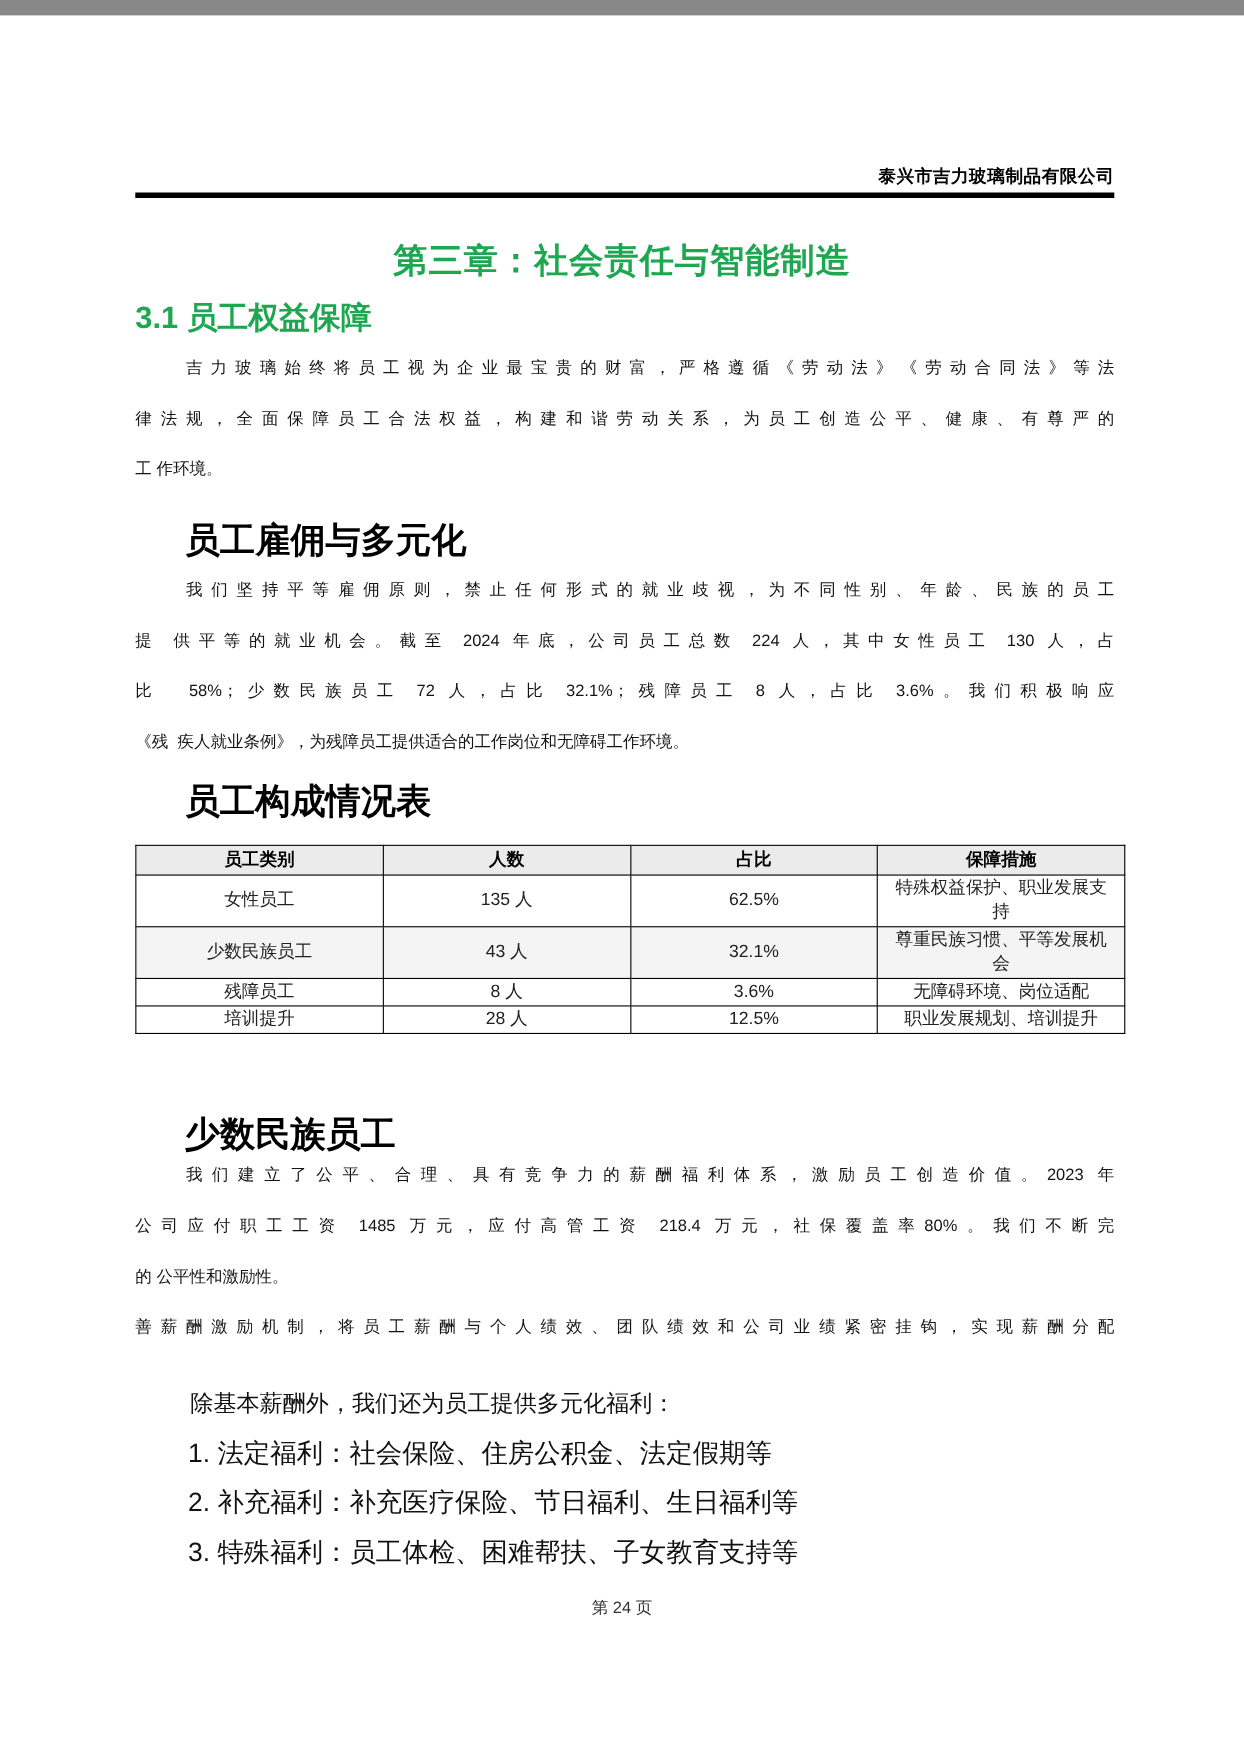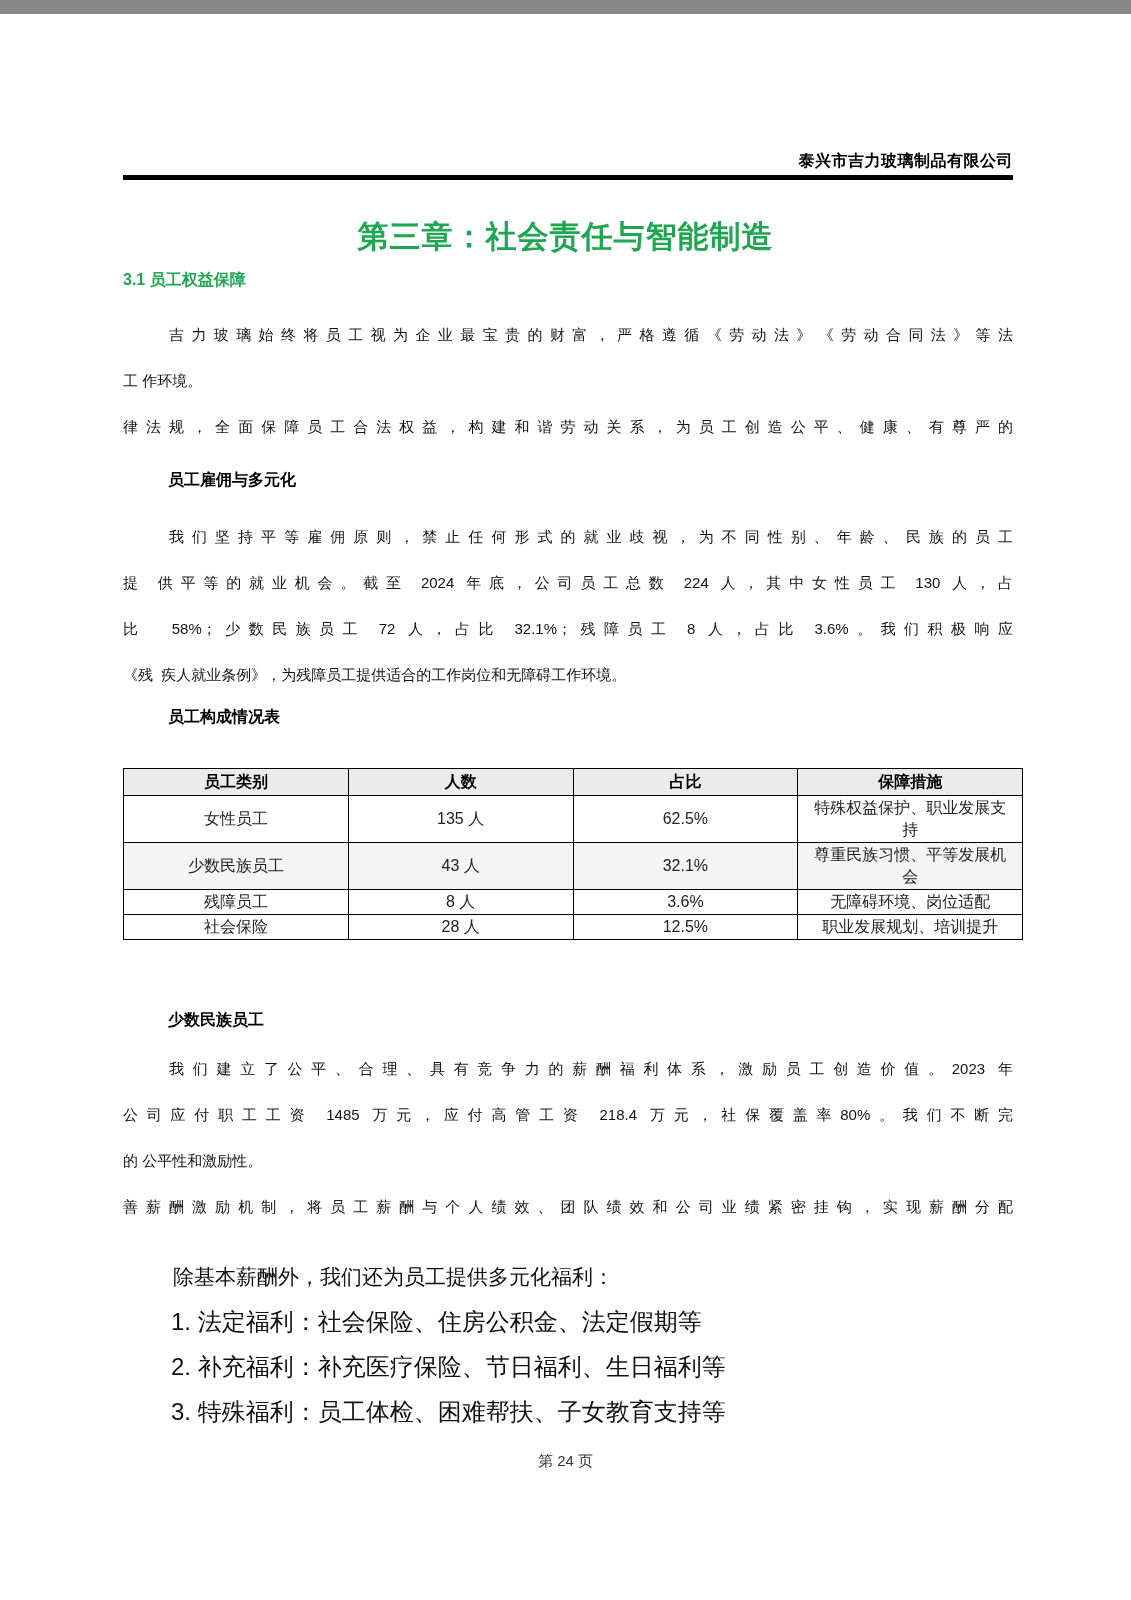--- a/index.html
+++ b/index.html
@@ -31,26 +31,26 @@
   
   .chapter-title {
     left: 0; right: 0; top: 202px;
     text-align: center;
     font-size: 31px; font-weight: bold;
     color: var(--green);
     letter-spacing: 1px;
   }
   .section-heading {
     left: 123px; top: 256px;
-    font-size: 16px; font-weight: bold;
+    font-size: 28px; font-weight: bold;
     color: var(--green);
   }
   .sub-heading {
     left: 168px;
-    font-size: 16px; font-weight: bold; color: #000;
+    font-size: 32px; font-weight: bold; color: #000;
   }
 
   
   .para { left: 123px; right: 118px; }
   .para .line {
     font-size: 15px;
     line-height: 46px;
     white-space: pre-wrap;
     color: #141414;
   }
@@ -106,22 +106,22 @@
 
   <div class="abs company-name">泰兴市吉力玻璃制品有限公司</div>
   <div class="abs header-rule"></div>
 
   <div class="abs chapter-title">第三章：社会责任与智能制造</div>
 
   <div class="abs section-heading">3.1 员工权益保障</div>
 
   <div class="abs para" style="top:298px">
     <div class="line fill indent">吉力玻璃始终将员工视为企业最宝贵的财富，严格遵循《劳动法》《劳动合同法》等法</div>
+    <div class="line fill">律法规，全面保障员工合法权益，构建和谐劳动关系，为员工创造公平、健康、有尊严的</div>
     <div class="line">工 作环境。</div>
-    <div class="line fill">律法规，全面保障员工合法权益，构建和谐劳动关系，为员工创造公平、健康、有尊严的</div>
   </div>
 
   <div class="abs sub-heading" style="top:456px">员工雇佣与多元化</div>
 
   <div class="abs para" style="top:500px">
     <div class="line fill indent">我们坚持平等雇佣原则，禁止任何形式的就业歧视，为不同性别、年龄、民族的员工</div>
     <div class="line fill">提 供平等的就业机会。截至 2024 年底，公司员工总数 224 人，其中女性员工 130 人，占</div>
     <div class="line fill">比  58%；少数民族员工 72 人，占比 32.1%；残障员工 8 人，占比 3.6%。我们积极响应</div>
     <div class="line">《残  疾人就业条例》，为残障员工提供适合的工作岗位和无障碍工作环境。</div>
   </div>
@@ -150,21 +150,21 @@
         <td>32.1%</td>
         <td>尊重民族习惯、平等发展机会</td>
       </tr>
       <tr class="short">
         <td>残障员工</td>
         <td>8 人</td>
         <td>3.6%</td>
         <td>无障碍环境、岗位适配</td>
       </tr>
       <tr class="short">
-        <td>社会保险</td>
+        <td>培训提升</td>
         <td>28 人</td>
         <td>12.5%</td>
         <td>职业发展规划、培训提升</td>
       </tr>
     </tbody>
   </table>
 
   <div class="abs sub-heading" style="top:996px">少数民族员工</div>
 
   <div class="abs para" style="top:1032px">

